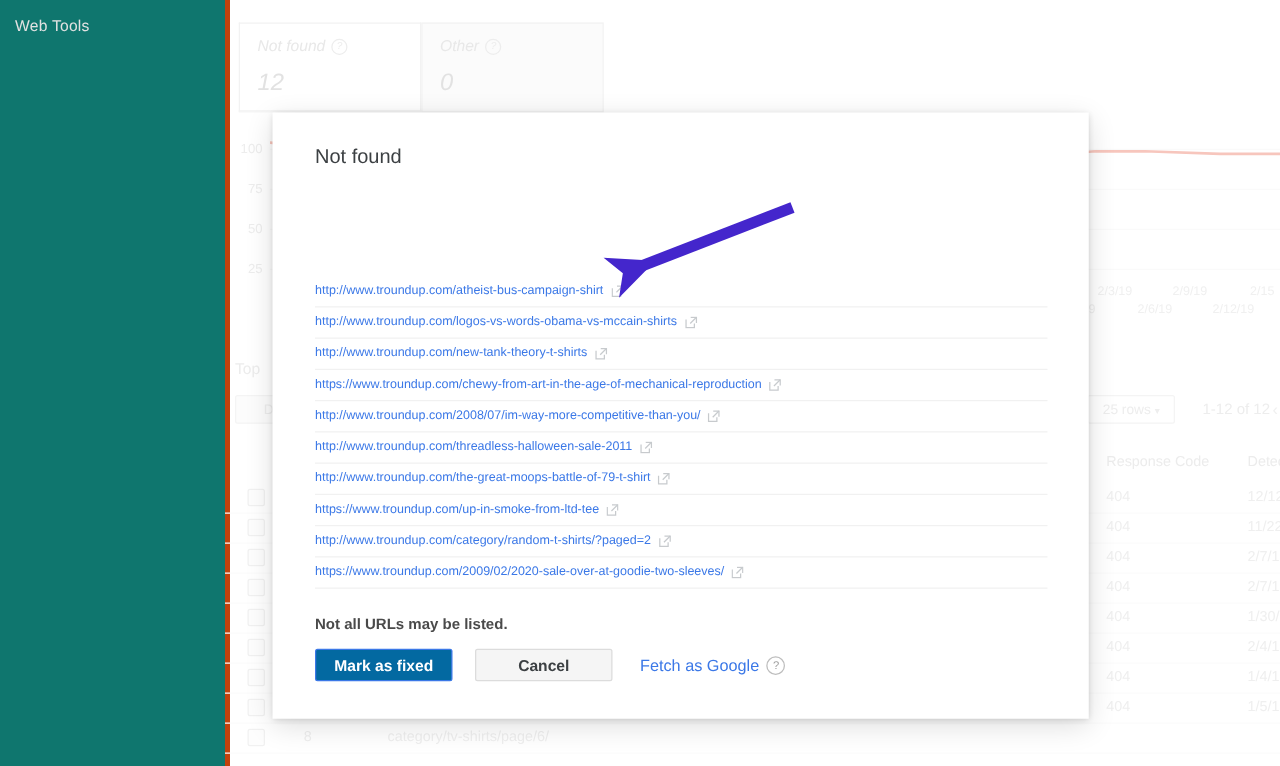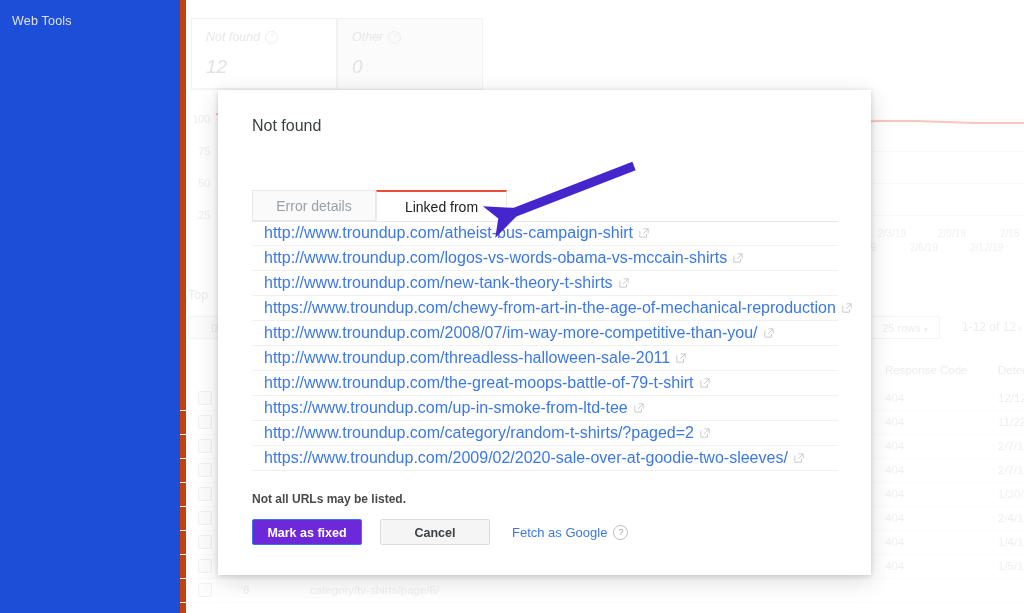--- a/index.html
+++ b/index.html
@@ -8,21 +8,21 @@
     background:#ffffff;
     font-family:"Liberation Sans","DejaVu Sans",sans-serif;
     -webkit-font-smoothing:antialiased;
   }
 
   
   #bg{position:absolute;inset:0;}
 
   .sidebar{
     position:absolute;left:0;top:0;width:180px;height:613px;
-    background:#1d4ed8;border-right:6px solid #c2410c;
+    background:#0f766e;border-right:4px solid #c2410c;
   }
   .sidebar-title{
     position:absolute;left:12px;top:14px;font-size:12.5px;color:#e2e2e2;
     letter-spacing:.2px;
   }
 
   .content{position:absolute;left:180px;top:0;right:0;bottom:0;}
 
   
   .cards{position:absolute;left:11px;top:18px;display:flex;}
@@ -109,32 +109,32 @@
   .tab.t2{
     left:124px;width:131px;background:#fff;color:#202124;
     border-top:2px solid #ea4f35;border-bottom:1px solid #fff;
   }
 
   .urllist{position:absolute;left:34px;top:131px;width:586px;}
   .urlrow{
     height:24px;line-height:24px;border-bottom:1px solid #f1f1f1;
     display:flex;align-items:center;gap:6px;white-space:nowrap;
   }
-  .urlrow a{font-size:16px;color:#3b78e7;text-decoration:none;margin-left:12px;}
+  .urlrow a{font-size:10px;color:#3b78e7;text-decoration:none;}
 
   .note{
     position:absolute;left:34px;top:402px;font-size:12px;color:#4a4a4a;font-weight:bold;
   }
 
   .btnrow{position:absolute;left:34px;top:429px;display:flex;align-items:center;}
   .btn{
     height:26px;line-height:26px;text-align:center;font-size:12.5px;font-weight:700;
     border-radius:2px;box-sizing:border-box;cursor:pointer;
   }
-  .btn-primary{width:110px;background:#6d28d9;color:#fff;border:1px solid #3b78e7;}
+  .btn-primary{width:110px;background:#0369a1;color:#fff;border:1px solid #3b78e7;}
   .btn-secondary{
     width:110px;background:#f5f5f5;color:#3c4043;border:1px solid #dcdcdc;
     margin-left:18px;font-weight:700;
   }
   .fetchlink{
     margin-left:22px;font-size:13px;color:#3b78e7;text-decoration:none;
     display:flex;align-items:center;gap:6px;
   }
   .q2{
     display:inline-block;width:13px;height:13px;border:1px solid #bdbdbd;
@@ -254,24 +254,20 @@
     </div>
 
   </div>
 </div>
 
 <div class="modal">
 
   <div class="m-title">Not found</div>
 
 
-  <div class="tabs">
-    <div class="tab t1">Error details</div>
-    <div class="tab t2">Linked from</div>
-  </div>
 
   <div class="urllist">
     <div class="urlrow">
       <a href="#">http://www.troundup.com/atheist-bus-campaign-shirt</a>
       <span class="extlink">
           <svg width="10" height="10" viewBox="0 0 12 12">
             <path d="M1 3 L1 11 L9 11 L9 7" fill="none" stroke="#9aa0a6" stroke-width="1.2"></path>
             <path d="M5.5 1 L11 1 L11 6.5" fill="none" stroke="#9aa0a6" stroke-width="1.2"></path>
             <path d="M5 7 L11 1" fill="none" stroke="#9aa0a6" stroke-width="1.2"></path>
           </svg>

